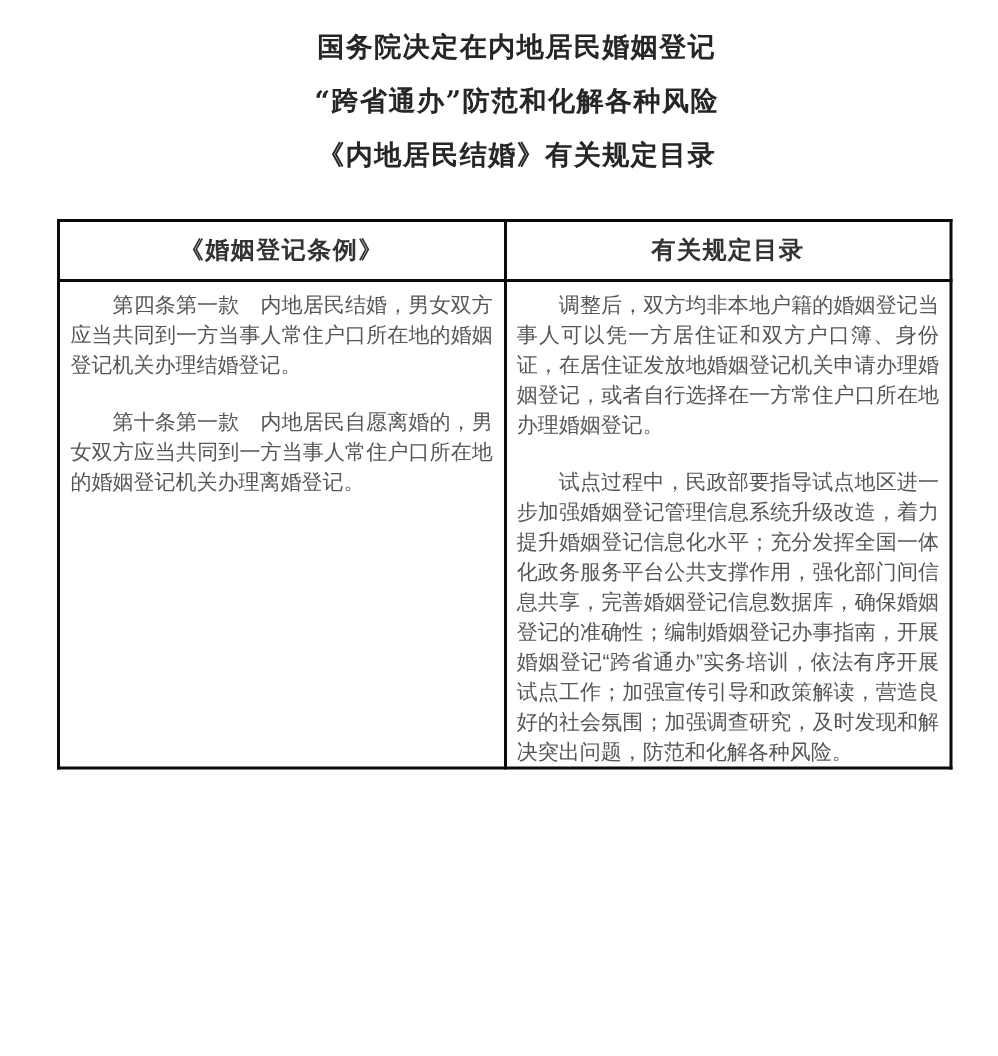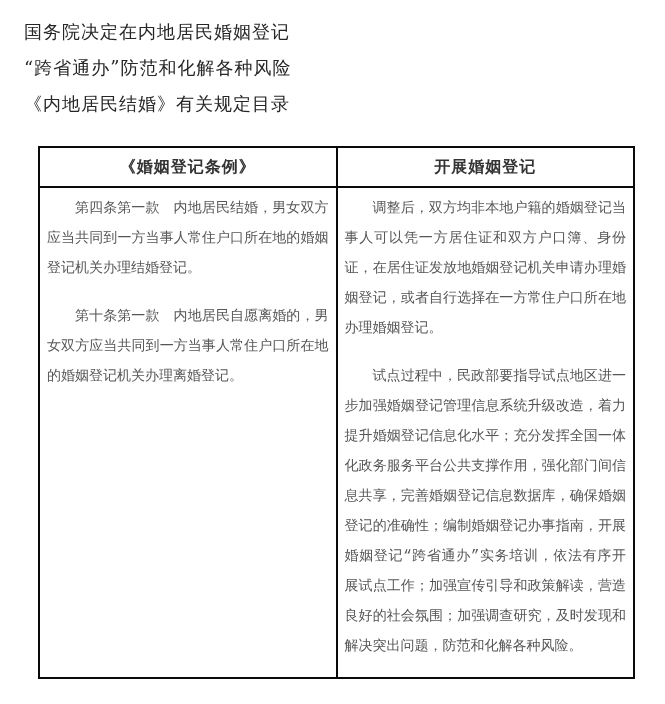--- a/index.html
+++ b/index.html
@@ -21,22 +21,23 @@
     font-family: "Liberation Sans", sans-serif;
     overflow: hidden;
   }
   .page {
     width: 665px;
     height: 704px;
     background: var(--background);
   }
   .doc-title {
     padding-top: 14px;
+    text-align: center;
     font-family: "DejaVu Serif", "Liberation Serif", serif;
-    font-weight: normal;
+    font-weight: bold;
     font-size: 18px;
     line-height: 36px;
     color: var(--title-text);
     letter-spacing: 1px;
     padding-left: 24px;
   }
   .doc-title .title-line {
     white-space: nowrap;
   }
   table.reg-table {
@@ -53,26 +54,26 @@
     font-weight: bold;
     color: var(--header-text);
     text-align: center;
     vertical-align: middle;
     letter-spacing: 1px;
     font-family: "Liberation Sans", sans-serif;
   }
   table.reg-table td {
     border: 2px solid var(--table-border);
     vertical-align: top;
-    padding: 5px 7px 16px 7px;
+    padding: 5px 7px 0 7px;
     font-size: 14px;
-    line-height: 30px;
+    line-height: 20px;
     color: var(--body-text);
     text-align: justify;
-    font-family: Liberation Mono, monospace;
+    font-family: Liberation Sans, sans-serif;
   }
   table.reg-table td p {
     margin: 0 0 14px 0;
     text-indent: 2em;
   }
   table.reg-table td p:last-child {
     margin-bottom: 0;
     margin-top: 18px;
   }
 </style>
@@ -84,21 +85,21 @@
   <div class="doc-title">
     <div class="title-line">国务院决定在内地居民婚姻登记</div>
     <div class="title-line">“跨省通办”防范和化解各种风险</div>
     <div class="title-line">《内地居民结婚》有关规定目录</div>
   </div>
 
   <table class="reg-table">
     <thead>
       <tr>
         <th>《婚姻登记条例》</th>
-        <th>开展婚姻登记</th>
+        <th>有关规定目录</th>
       </tr>
     </thead>
     <tbody>
       <tr>
         <td>
           <p>第四条第一款　内地居民结婚，男女双方应当共同到一方当事人常住户口所在地的婚姻登记机关办理结婚登记。</p>
           <p>第十条第一款　内地居民自愿离婚的，男女双方应当共同到一方当事人常住户口所在地的婚姻登记机关办理离婚登记。</p>
         </td>
         <td>
           <p>调整后，双方均非本地户籍的婚姻登记当事人可以凭一方居住证和双方户口簿、身份证，在居住证发放地婚姻登记机关申请办理婚姻登记，或者自行选择在一方常住户口所在地办理婚姻登记。</p>

